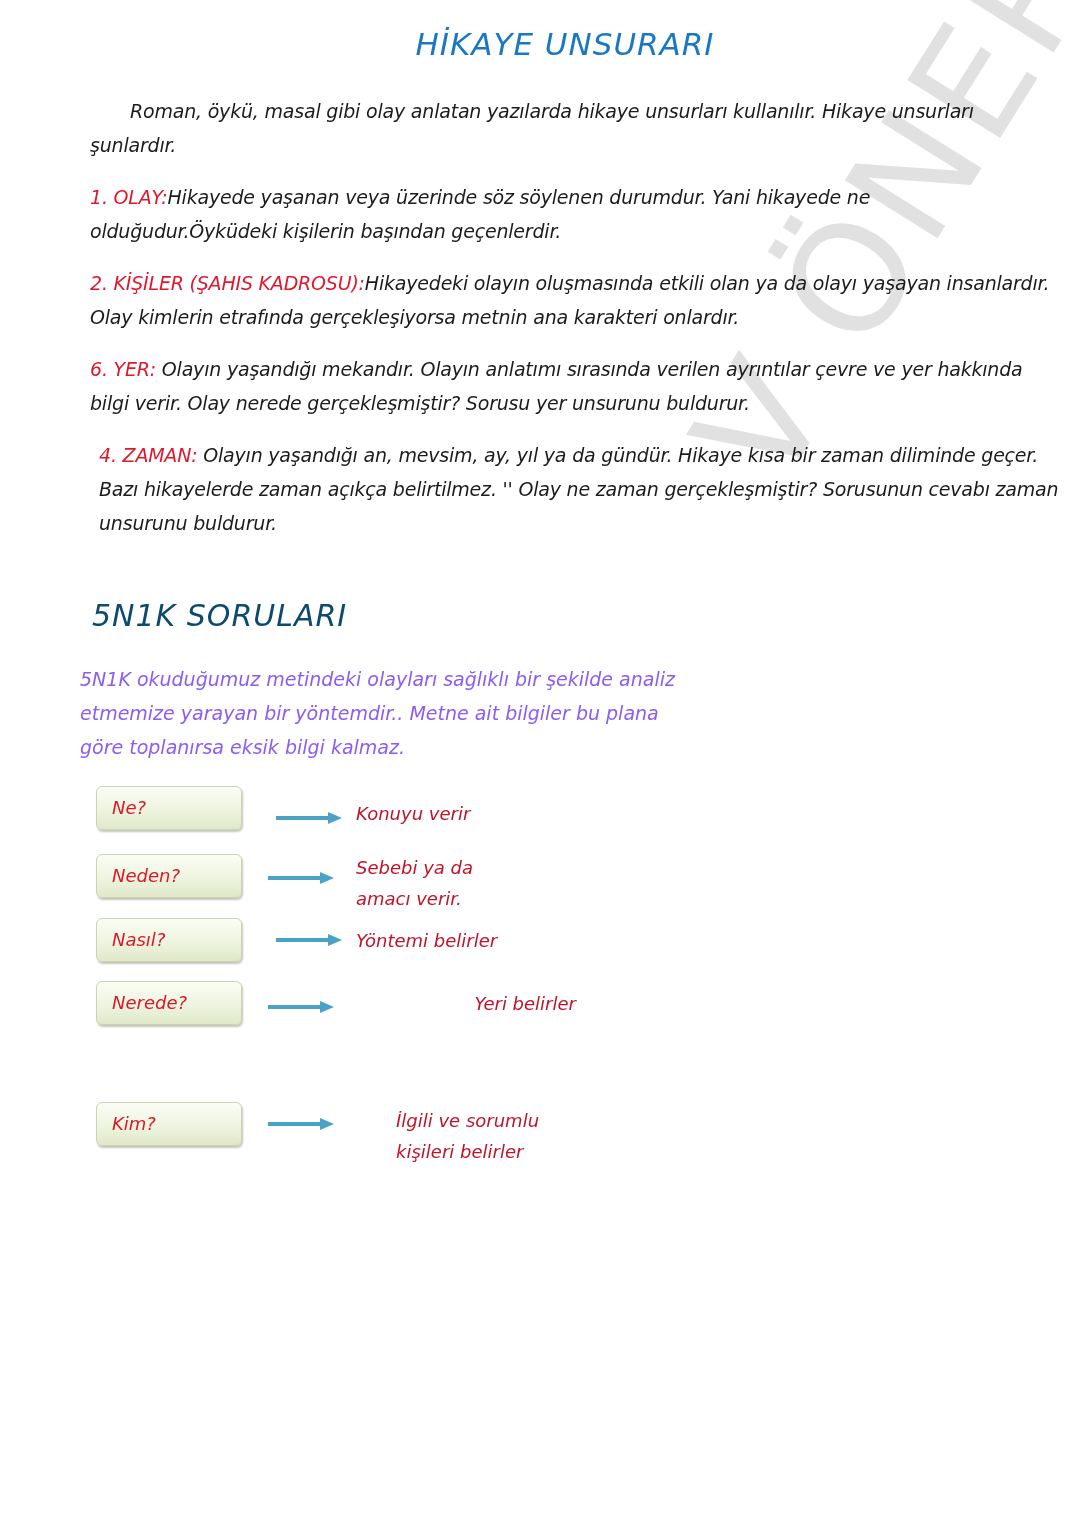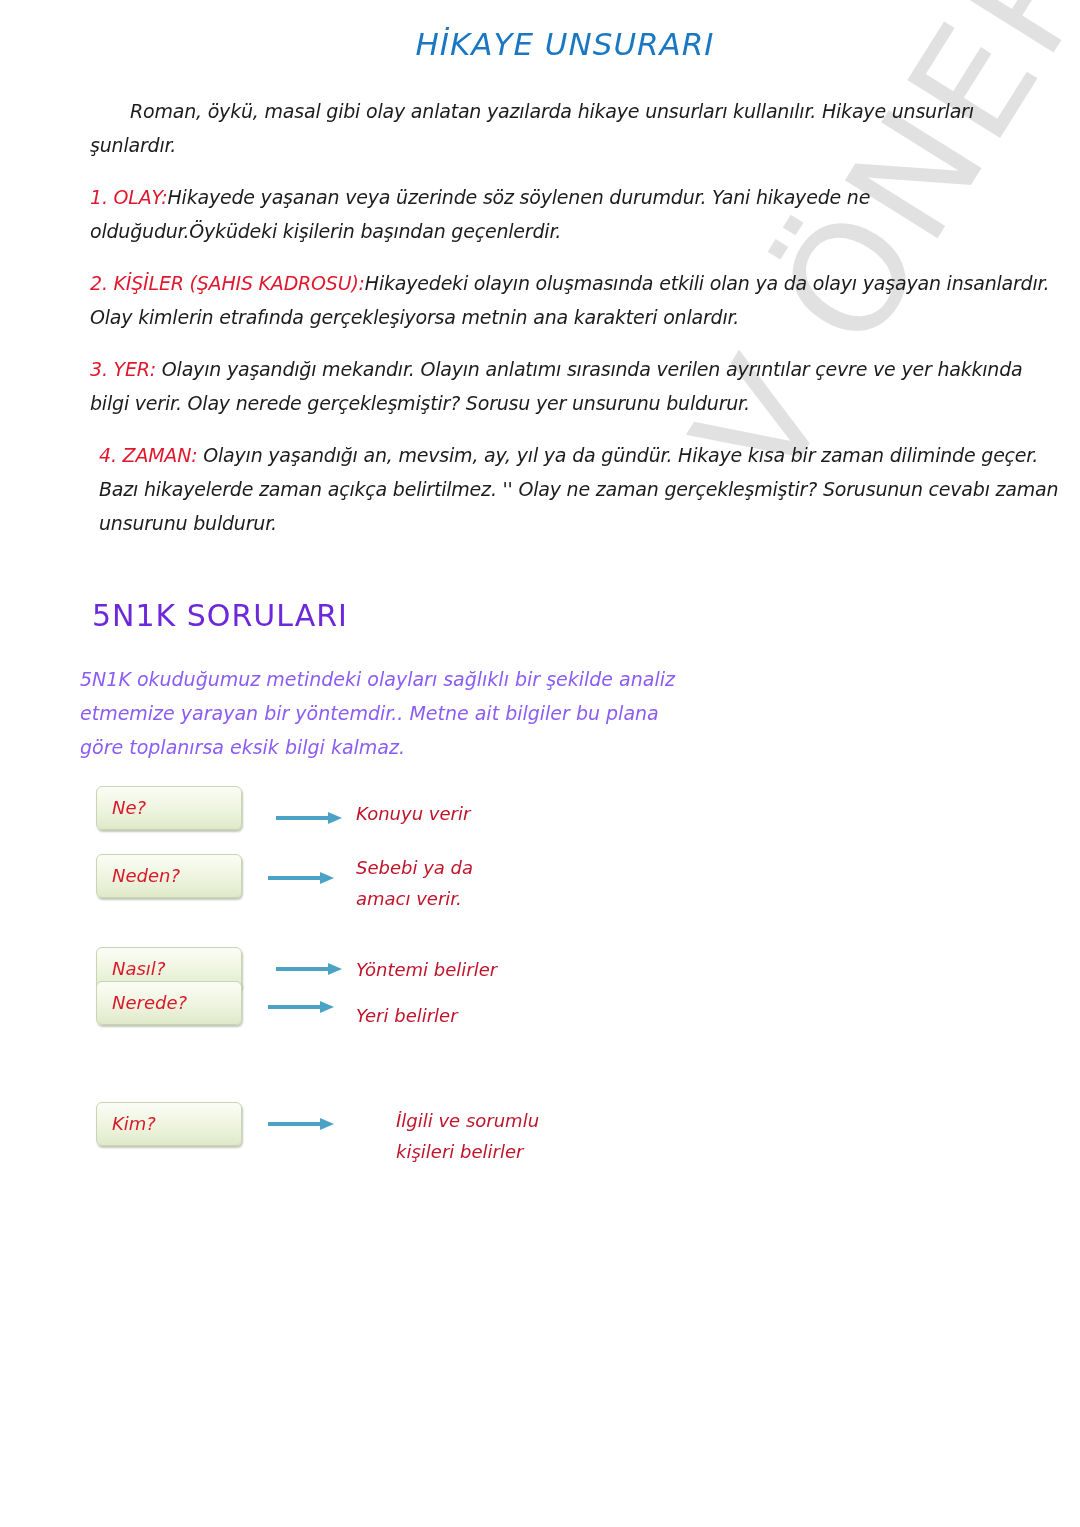--- a/index.html
+++ b/index.html
@@ -50,21 +50,22 @@
     .p4 { top: 438px; margin-left: 9px; }
     .label-red {
       color: #e0182d;
       font-style: italic;
     }
     .section-title {
       position: absolute;
       left: 92px;
       top: 598px;
       font-size: 30px;
-      color: #6d28d9;
+      font-style: italic;
+      color: #0c4a6e;
       letter-spacing: 1px;
     }
     .fiveintro {
       position: absolute;
       left: 80px;
       top: 662px;
       width: 600px;
       font-size: 19px;
       font-style: italic;
       line-height: 34px;
@@ -137,21 +138,21 @@
 
   <div class="para p1">
     <span class="label-red">1. OLAY:</span><span>Hikayede yaşanan veya üzerinde söz söylenen durumdur. Yani hikayede ne olduğudur.Öyküdeki kişilerin başından geçenlerdir.</span>
   </div>
 
   <div class="para p2">
     <span class="label-red">2. KİŞİLER (ŞAHIS KADROSU):</span><span>Hikayedeki olayın oluşmasında etkili olan ya da olayı yaşayan insanlardır. Olay kimlerin etrafında gerçekleşiyorsa metnin ana karakteri onlardır.</span>
   </div>
 
   <div class="para p3">
-    <span class="label-red">3. YER:</span><span> Olayın yaşandığı mekandır. Olayın anlatımı sırasında verilen ayrıntılar çevre ve yer hakkında bilgi verir. Olay nerede gerçekleşmiştir?  Sorusu yer unsurunu buldurur.</span>
+    <span class="label-red">6. YER:</span><span> Olayın yaşandığı mekandır. Olayın anlatımı sırasında verilen ayrıntılar çevre ve yer hakkında bilgi verir. Olay nerede gerçekleşmiştir?  Sorusu yer unsurunu buldurur.</span>
   </div>
 
   <div class="para p4">
     <span class="label-red">4. ZAMAN:</span><span> Olayın yaşandığı an, mevsim, ay, yıl ya da gündür. Hikaye kısa bir zaman diliminde geçer. Bazı hikayelerde zaman açıkça belirtilmez. '' Olay ne zaman gerçekleşmiştir? Sorusunun cevabı zaman unsurunu buldurur.</span>
   </div>
 
   <div class="section-title">5N1K SORULARI</div>
 
   <div class="fiveintro">5N1K okuduğumuz metindeki olayları sağlıklı bir şekilde analiz etmemize yarayan bir yöntemdir.. Metne ait bilgiler bu plana göre toplanırsa eksik bilgi kalmaz.</div>
 
@@ -166,36 +167,36 @@
 
   <div class="q-row" style="top:854px; height:64px;">
     <div class="q-box">Neden?</div>
     <svg class="arrow" style="left:172px; top:18px;" viewBox="0 0 66 12">
       <rect x="0" y="4" width="54" height="4" fill="#4aa3c4"></rect>
       <polygon points="52,0 66,6 52,12" fill="#4aa3c4"></polygon>
     </svg>
     <div class="answer" style="top:-2px; width:130px;">Sebebi ya da amacı verir.</div>
   </div>
 
-  <div class="q-row" style="top:947px;">
+  <div class="q-row" style="top:918px;">
     <div class="q-box">Nasıl?</div>
     <svg class="arrow" style="left:180px; top:16px;" viewBox="0 0 66 12">
       <rect x="0" y="4" width="54" height="4" fill="#4aa3c4"></rect>
       <polygon points="52,0 66,6 52,12" fill="#4aa3c4"></polygon>
     </svg>
     <div class="answer" style="top:7px;">Yöntemi belirler</div>
   </div>
 
   <div class="q-row" style="top:981px;padding-left:32px;">
     <div class="q-box">Nerede?</div>
     <svg class="arrow" style="left:172px; top:20px;" viewBox="0 0 66 12">
       <rect x="0" y="4" width="54" height="4" fill="#4aa3c4"></rect>
       <polygon points="52,0 66,6 52,12" fill="#4aa3c4"></polygon>
     </svg>
-    <div class="answer" style="top:19px;">Yeri belirler</div>
+    <div class="answer" style="top:7px;text-align:right;">Yeri belirler</div>
   </div>
 
 
   <div class="q-row" style="top:1102px; height:70px;">
     <div class="q-box">Kim?</div>
     <svg class="arrow" style="left:172px; top:16px;" viewBox="0 0 66 12">
       <rect x="0" y="4" width="54" height="4" fill="#4aa3c4"></rect>
       <polygon points="52,0 66,6 52,12" fill="#4aa3c4"></polygon>
     </svg>
     <div class="answer" style="top:3px; width:170px;margin-left:40px;">İlgili ve sorumlu kişileri belirler</div>

